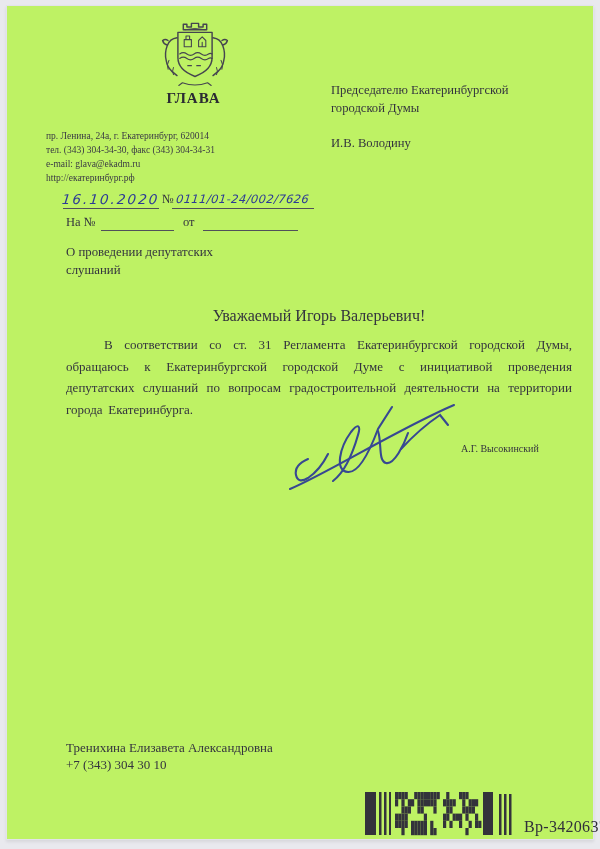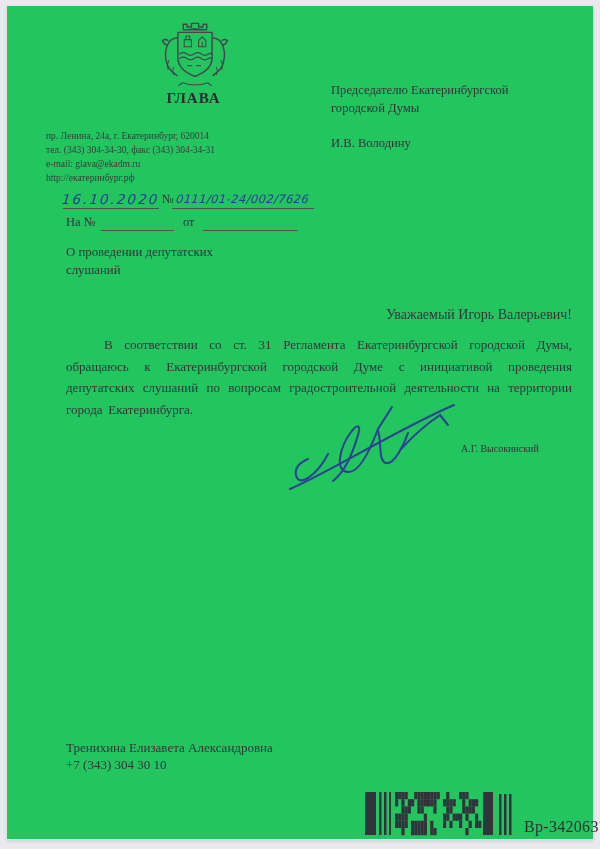--- a/index.html
+++ b/index.html
@@ -3,21 +3,21 @@
 <meta charset="utf-8">
 <style>
   html,body{margin:0;padding:0;}
   body{
     width:600px;height:849px;position:relative;overflow:hidden;
     background:#e9e9ee;
     font-family:"Liberation Serif", serif;
   }
   .page{
     position:absolute;left:6px;top:5px;right:6px;bottom:9px;
-    background:#22c55e;
+    background:#bef264;
     box-shadow:0 0 0 1px #e3e3e9 inset, 0 2px 3px rgba(0,0,0,.08);
   }
   
   .abs{position:absolute;}
   .letterhead-title{
     left:70px;top:84px;width:235px;text-align:center;
     font-weight:bold;font-size:15px;line-height:18px;
     letter-spacing:1px;color:#2b2b33;
   }
   .letterhead-address{
@@ -40,22 +40,22 @@
     color:#2c3a96;
     transform:skewX(-6deg);
   }
   .hw-date{font-size:13.5px;letter-spacing:2px;padding-bottom:1px;}
   .hw-number{font-size:11.5px;letter-spacing:.4px;padding-bottom:2px;white-space:nowrap;}
   .subject{
     left:60px;top:239px;width:230px;
     font-size:12.8px;line-height:17.5px;color:#34343e;
   }
   .salutation{
-    left:60px;top:302px;width:506px;text-align:right;
-    font-size:14px;color:#34343e;
+    left:60px;top:302px;width:506px;text-align:center;
+    font-size:16px;color:#34343e;
   }
   .body-paragraph{
     left:60px;top:329px;width:506px;
     font-size:13px;line-height:21.6px;color:#34343e;
     text-align:justify;text-align-last:left;
     text-indent:38px;word-spacing:2.5px;
   }
   .signer-name{
     left:455px;top:438px;font-size:10px;color:#34343e;white-space:nowrap;
   }

